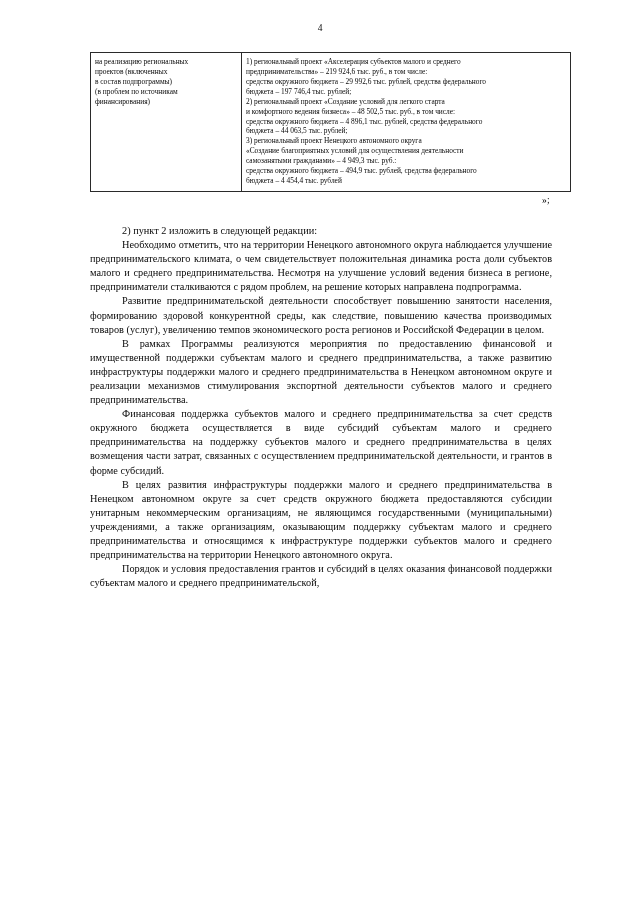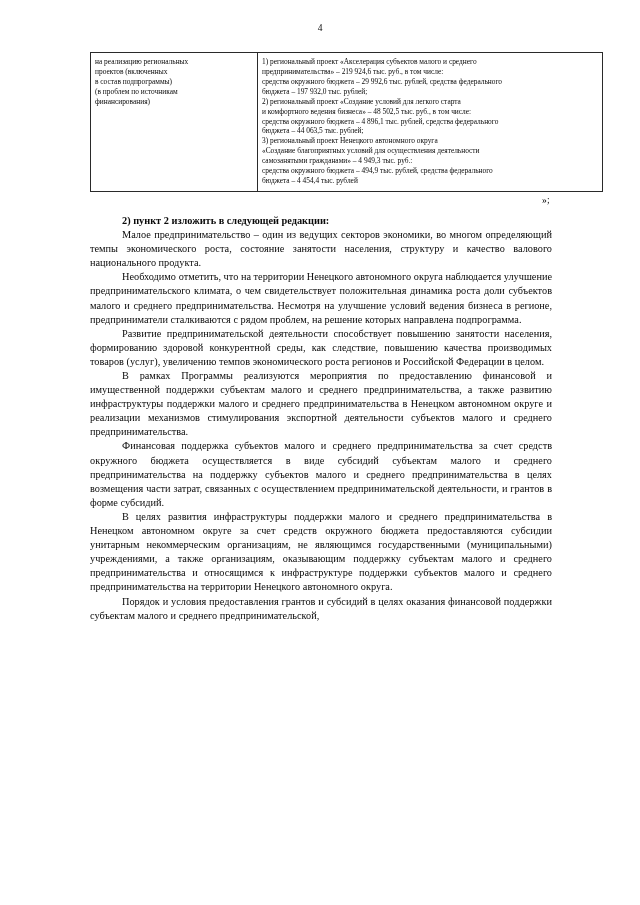--- a/index.html
+++ b/index.html
@@ -38,21 +38,21 @@
     width: 462px;
   }
   table.doc-table {
     border-collapse: collapse;
     width: 462px;
     table-layout: fixed;
   }
   table.doc-table td {
     border: 1px solid #2a2a2a;
     vertical-align: top;
-    padding: 4px 20px 5px 4px;
+    padding: 4px 4px 5px 4px;
     font-size: 7.4px;
     line-height: 1.34;
   }
   td.col-left {
     width: 142px;
   }
   td.col-right {
     width: 320px;
     margin-left: 27px;
   }
@@ -69,22 +69,21 @@
     letter-spacing: 0.3px;
   }
   .para {
     font-size: 10.3px;
     line-height: 1.37;
     text-align: justify;
     text-indent: 32px;
     margin: 0;
   }
   .para.first-after-table {
-    margin-top: 9px;
-    font-weight: bold;
+    margin-top: 19px;
   }
   .heading-center {
     font-size: 10.3px;
     font-weight: bold;
     text-align: center;
     margin: 1px 0 10px 0;
     line-height: 1.35;
   }
 </style>
 </head>
@@ -103,41 +102,40 @@
           <span class="cell-line">на реализацию региональных</span>
           <span class="cell-line">проектов (включенных</span>
           <span class="cell-line">в состав подпрограммы)</span>
           <span class="cell-line">(в проблем по источникам</span>
           <span class="cell-line">финансирования)</span>
         </td>
         <td class="col-right">
           <span class="cell-line">1) региональный проект «Акселерация субъектов малого и среднего</span>
           <span class="cell-line">предпринимательства» – 219 924,6 тыс. руб., в том числе:</span>
           <span class="cell-line">средства окружного бюджета – 29 992,6 тыс. рублей, средства федерального</span>
-          <span class="cell-line">бюджета – 197 932,0 тыс. рублей;</span>
+          <span class="cell-line">бюджета – 197 746,4 тыс. рублей;</span>
           <span class="cell-line">2) региональный проект «Создание условий для легкого старта</span>
           <span class="cell-line">и комфортного ведения бизнеса» – 48 502,5 тыс. руб., в том числе:</span>
           <span class="cell-line">средства окружного бюджета – 4 896,1 тыс. рублей, средства федерального</span>
           <span class="cell-line">бюджета – 44 063,5 тыс. рублей;</span>
           <span class="cell-line">3) региональный проект Ненецкого автономного округа</span>
           <span class="cell-line">«Создание благоприятных условий для осуществления деятельности</span>
           <span class="cell-line">самозанятыми гражданами» – 4 949,3 тыс. руб.:</span>
           <span class="cell-line">средства окружного бюджета – 494,9 тыс. рублей, средства федерального</span>
           <span class="cell-line">бюджета – 4 454,4 тыс. рублей</span>
         </td>
       </tr>
     </tbody>
       </table>
 
     <div class="closing-quote">»;</div>
 
     <p class="para first-after-table">2) пункт 2 изложить в следующей редакции:</p>
 
 
-    <p class="para">Малое предпринимательство – один из ведущих секторов экономики, во многом определяющий темпы экономического роста, состояние занятости населения, структуру и качество валового национального продукта.</p>
     <p class="para">Необходимо отметить, что на территории Ненецкого автономного округа наблюдается улучшение предпринимательского климата, о чем свидетельствует положительная динамика роста доли субъектов малого и среднего предпринимательства. Несмотря на улучшение условий ведения бизнеса в регионе, предприниматели сталкиваются с рядом проблем, на решение которых направлена подпрограмма.</p>
     <p class="para">Развитие предпринимательской деятельности способствует повышению занятости населения, формированию здоровой конкурентной среды, как следствие, повышению качества производимых товаров (услуг), увеличению темпов экономического роста регионов и Российской Федерации в целом.</p>
     <p class="para">В рамках Программы реализуются мероприятия по предоставлению финансовой и имущественной поддержки субъектам малого и среднего предпринимательства, а также развитию инфраструктуры поддержки малого и среднего предпринимательства в Ненецком автономном округе и реализации механизмов стимулирования экспортной деятельности субъектов малого и среднего предпринимательства.</p>
     <p class="para">Финансовая поддержка субъектов малого и среднего предпринимательства за счет средств окружного бюджета осуществляется в виде субсидий субъектам малого и среднего предпринимательства на поддержку субъектов малого и среднего предпринимательства в целях возмещения части затрат, связанных с осуществлением предпринимательской деятельности, и грантов в форме субсидий.</p>
     <p class="para">В целях развития инфраструктуры поддержки малого и среднего предпринимательства в Ненецком автономном округе за счет средств окружного бюджета предоставляются субсидии унитарным некоммерческим организациям, не являющимся государственными (муниципальными) учреждениями, а также организациям, оказывающим поддержку субъектам малого и среднего предпринимательства и относящимся к инфраструктуре поддержки субъектов малого и среднего предпринимательства на территории Ненецкого автономного округа.</p>
     <p class="para">Порядок и условия предоставления грантов и субсидий в целях оказания финансовой поддержки субъектам малого и среднего предпринимательской,</p>
 
   </div>
 </div>
 

